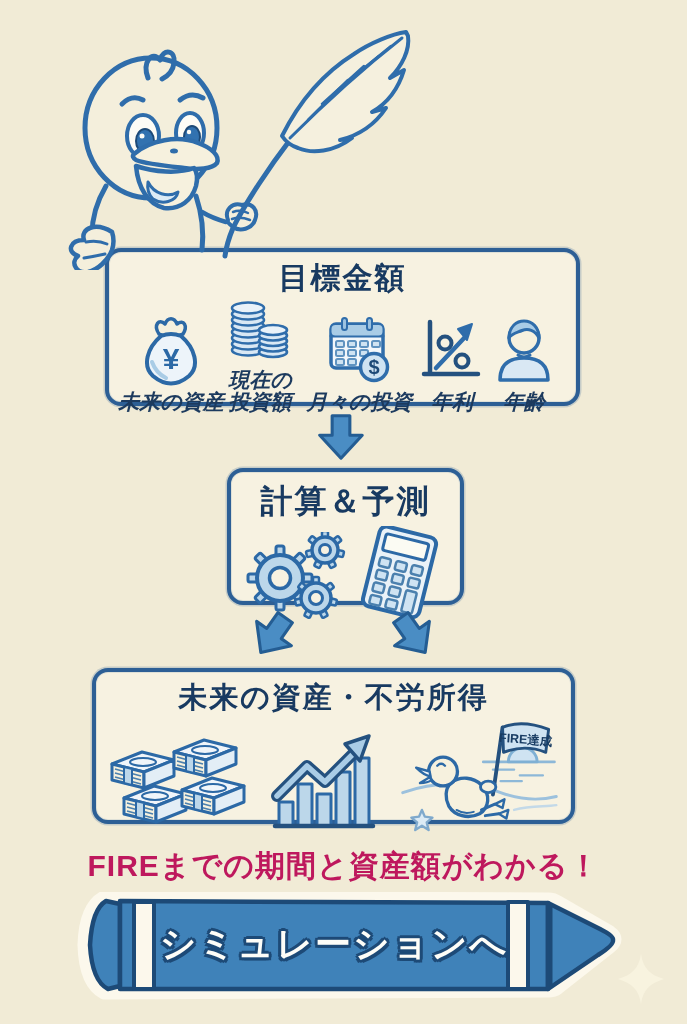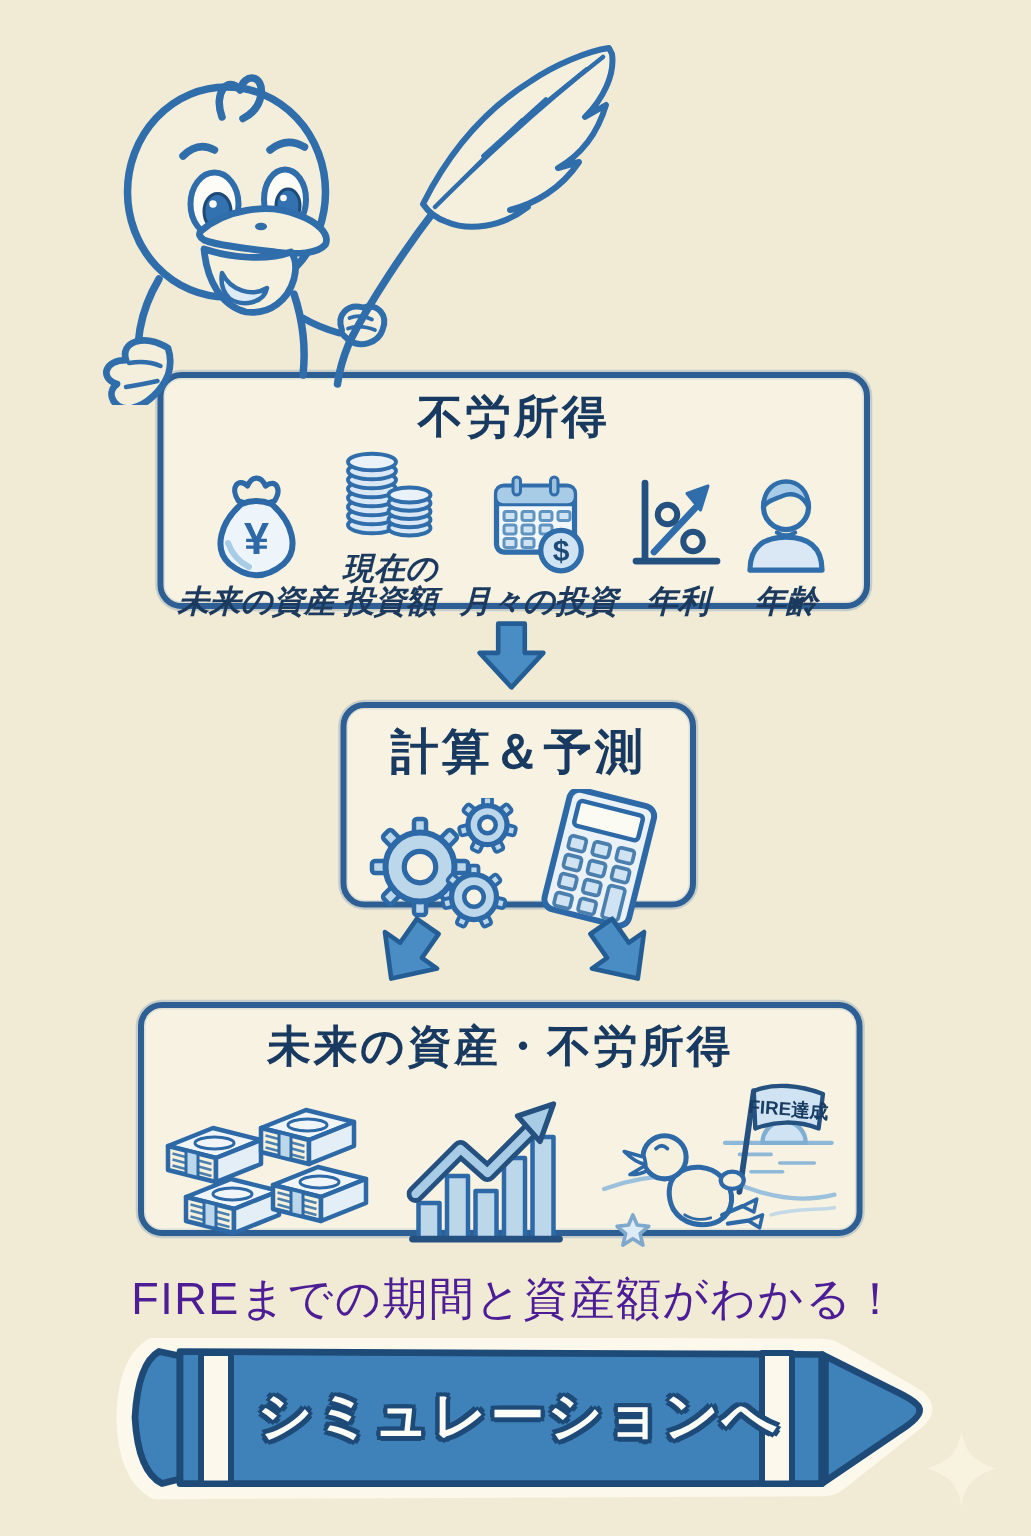--- a/index.html
+++ b/index.html
@@ -35,28 +35,28 @@
   .lbl{
     font-size:21px;font-weight:800;color:#1c3a5e;text-align:center;
     line-height:1.04;margin-top:3px;white-space:nowrap;font-style:italic;
   }
   .lbl span{display:block}
   .calc-row{display:flex;justify-content:center;align-items:flex-end;gap:0;margin-top:0;}
   .result-row{display:flex;justify-content:space-between;align-items:flex-end;padding:0 10px;height:112px;}
   .flow-arrow{position:absolute;z-index:2;}
   .tagline{
     position:absolute;z-index:2;left:0;top:846px;width:100%;text-align:center;
-    font-size:30px;font-weight:400;color:#4c1d95;letter-spacing:1px;
+    font-size:30px;font-weight:700;color:#be185d;letter-spacing:1px;
   }
   .cta{
     position:absolute;z-index:2;left:76px;top:892px;width:562px;height:114px;
     cursor:pointer;border:0;background:transparent;padding:0;
   }
   .cta-label{
-    position:absolute;left:92px;top:28px;width:356px;text-align:center;
+    position:absolute;left:80px;top:28px;width:356px;text-align:center;
     font-size:36px;font-weight:800;color:#fdfdf8;letter-spacing:2px;white-space:nowrap;
     text-shadow:
       -2.5px -2.5px 0 #1d4a77, 2.5px -2.5px 0 #1d4a77,
       -2.5px  2.5px 0 #1d4a77, 2.5px  2.5px 0 #1d4a77,
       -3px 0 0 #1d4a77, 3px 0 0 #1d4a77, 0 -3px 0 #1d4a77, 0 3px 0 #1d4a77;
   }
   .sparkle{position:absolute;left:618px;top:954px;z-index:2;}
 </style>
 </head>
 <body>
@@ -102,21 +102,21 @@
       <path d="M 232 120 C 248 88 272 58 304 38 C 320 27 342 18 356 16 L 358 20 C 360 34 352 50 340 62 L 354 54 C 348 74 336 88 322 96 L 336 92 C 324 110 306 120 290 124 L 302 122 C 284 136 262 138 248 132 C 242 130 236 126 232 120 Z" fill="#f5f0de" stroke-width="4"></path>
       <path d="M 240 122 C 270 92 306 58 352 22" stroke-width="3"></path>
       <path d="M 258 104 L 298 64" stroke-width="2.5"></path>
       <path d="M 272 88 L 314 50" stroke-width="2.5"></path>
       <path d="M 288 74 L 329 40" stroke-width="2.5"></path>
       <path d="M 303 61 L 341 30" stroke-width="2.5"></path>
     </g>
   </svg>
 
   <section class="panel" id="inputPanel">
-    <h2 class="panel-title">不労所得</h2>
+    <h2 class="panel-title">目標金額</h2>
     <div class="icon-row">
 
       <div class="col c1">
         <svg width="64" height="72" viewBox="0 0 64 72">
           <g fill="none" stroke="#2c69a6" stroke-linecap="round" stroke-linejoin="round">
             <path d="M 20 18 C 14 9 20 2 26 8 C 29 1 35 1 38 8 C 45 3 49 10 44 18 Q 32 23 20 18 Z" fill="#f6f1de" stroke-width="3.5"></path>
             <path d="M 21 19 Q 32 24 43 19" stroke-width="3"></path>
             <path d="M 22 20 C 8 32 3 50 14 60 C 26 70 38 70 50 60 C 61 50 56 32 42 20 Q 32 16 22 20 Z" fill="#edf4fa" stroke-width="4"></path>
             <path d="M 13 46 Q 17 57 27 62" stroke="#a9cce6" stroke-width="4"></path>
           </g>

